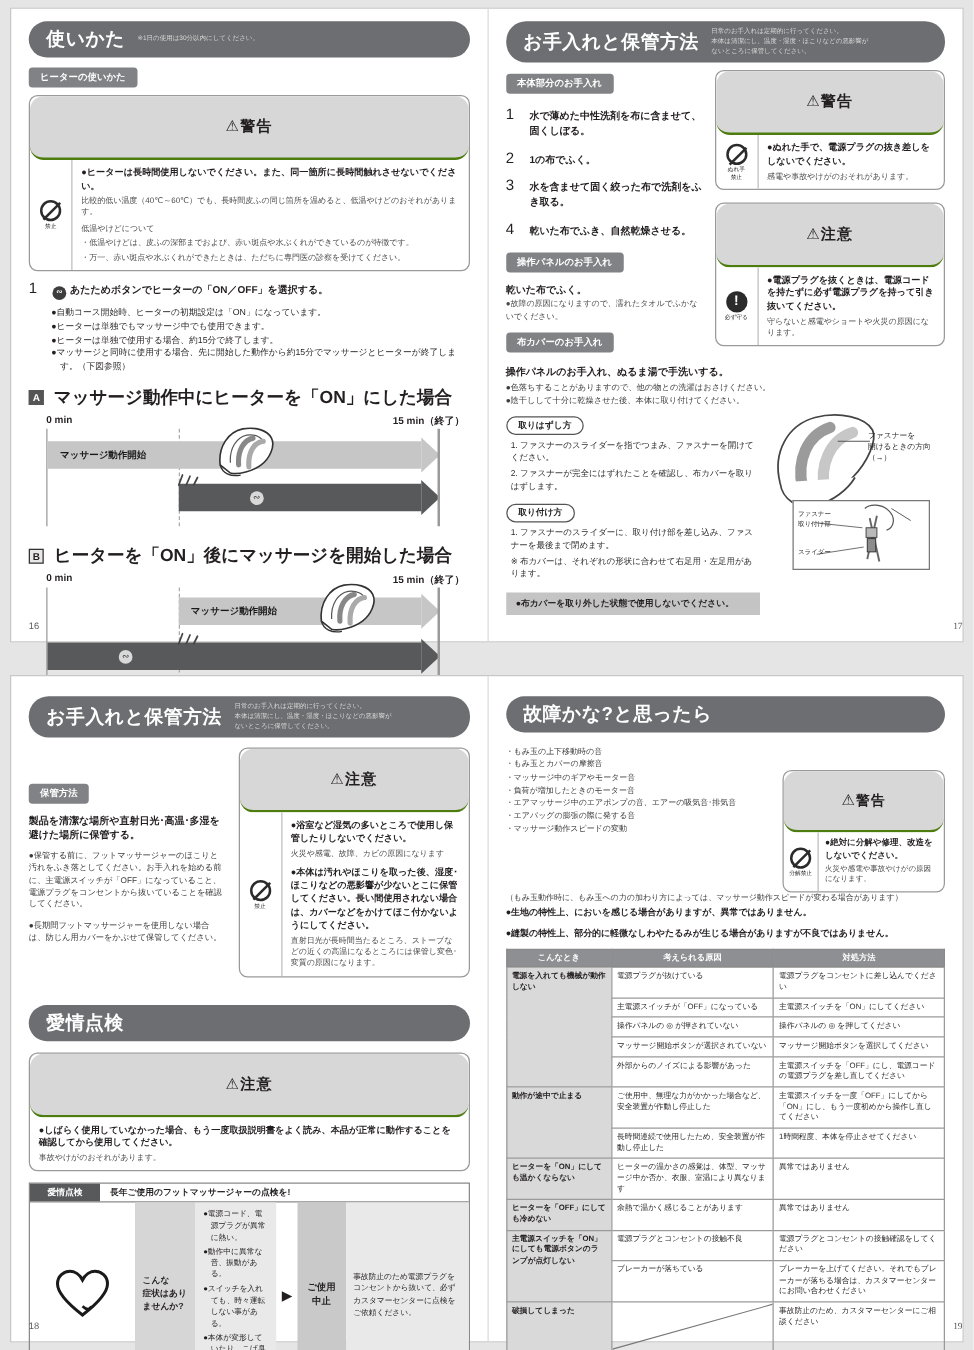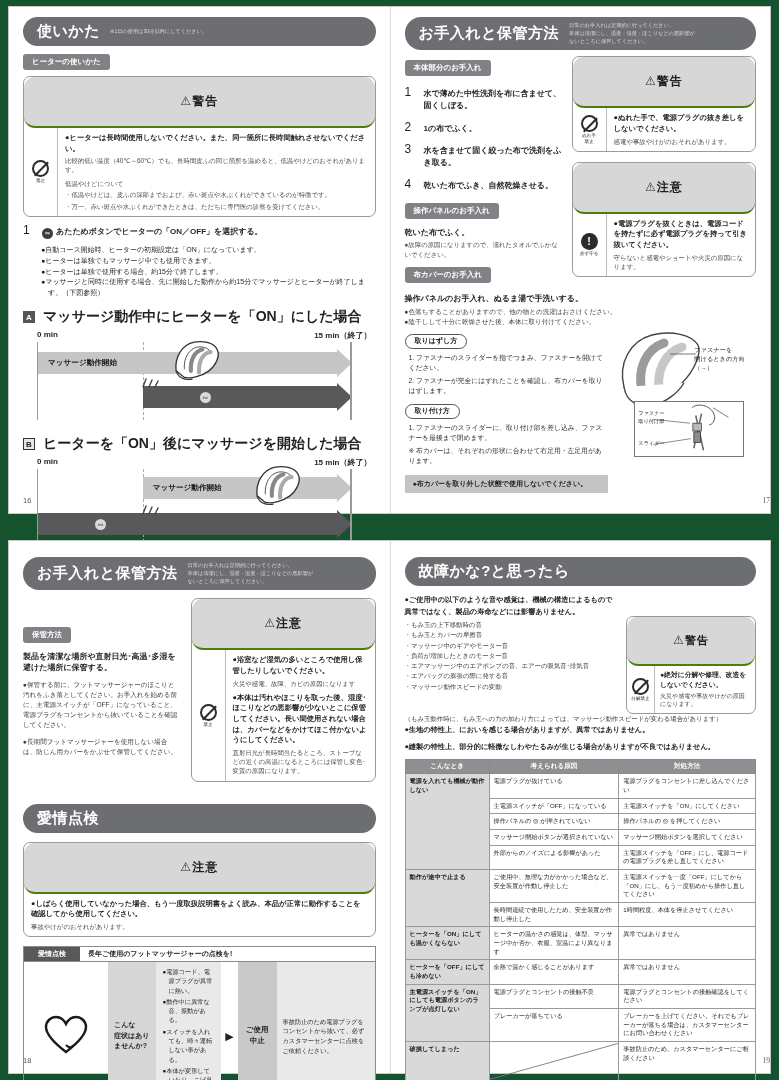--- a/index.html
+++ b/index.html
@@ -3,21 +3,21 @@
 <meta charset="utf-8">
 <style>
   * { box-sizing: border-box; margin: 0; padding: 0; }
   html, body {
     width: 779px; height: 1080px;
     background: #ffffff;
     font-family: "Liberation Sans", "DejaVu Sans", sans-serif;
     color: #231f20;
     overflow: hidden;
   }
-  .sheet { position: relative; width: 779px; height: 1080px; background: #14532d; }
+  .sheet { position: relative; width: 779px; height: 1080px; background: #e5e5e5; }
 
   .spread { position: absolute; left: 8px; right: 8px; border: 1px solid #c8c8c8; background: #fff; }
   .spread.top { top: 6px; height: 508px; }
   .spread.bottom { top: 540px; height: 534px; }
 
   .page { position: absolute; top: 0; bottom: 0; padding: 10px 14px; }
   .page.left  { left: 0; width: 50%; }
   .page.right { left: 50%; width: 50%; border-left: 1px solid #dcdcdc; }
 
   
@@ -497,21 +497,20 @@
     </div>
 
     <div class="page right">
 
       <div class="banner" style="margin-top:6px;">
         <div class="banner-title">故障かな?と思ったら</div>
       </div>
 
       <div style="display:flex; gap:8px; margin-top:8px;">
         <div style="flex:1;">
-          <div class="lead-b">●ご使用中の以下のような音や感覚は、機械の構造によるもので異常ではなく、製品の寿命などには影響ありません。</div>
           <ul class="mini" style="margin-top:3px;">
             <li>・もみ玉の上下移動時の音</li>
             <li>・もみ玉とカバーの摩擦音</li>
             <li>・マッサージ中のギアやモーター音</li>
             <li>・負荷が増加したときのモーター音</li>
             <li>・エアマッサージ中のエアポンプの音、エアーの吸気音･排気音</li>
             <li>・エアバッグの膨張の際に発する音</li>
             <li>・マッサージ動作スピードの変動</li>
           </ul>
         </div>

